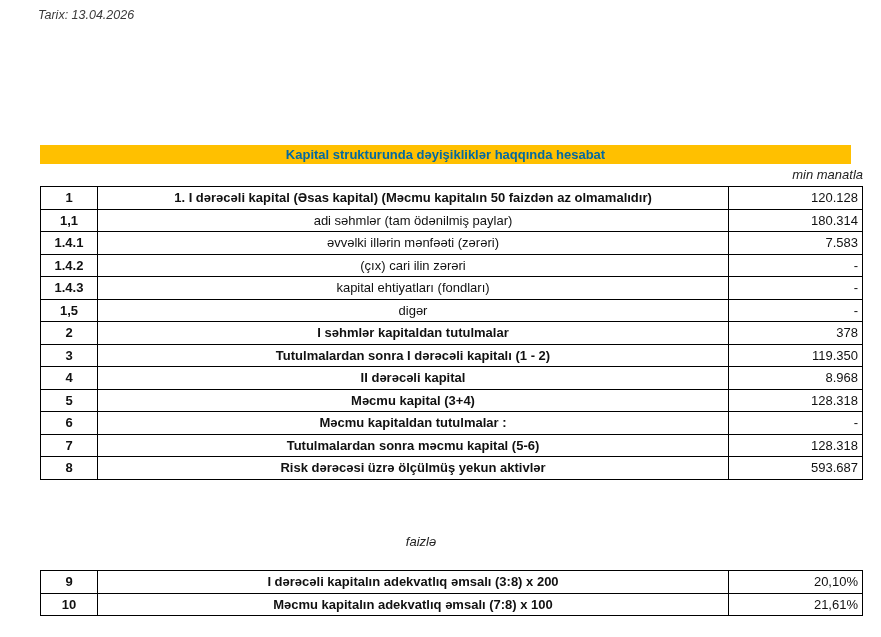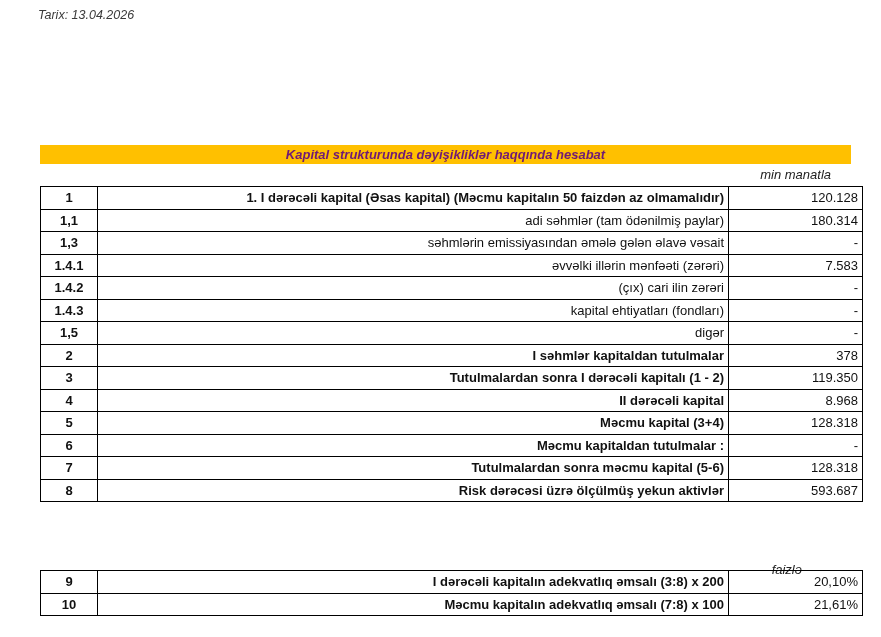--- a/index.html
+++ b/index.html
@@ -32,26 +32,25 @@
     width: 811px;
     height: 19px;
     background: #FFC000;
     display: flex;
     align-items: center;
     justify-content: center;
   }
   .title-bar span {
     font-size: 13px;
     font-weight: bold;
-    color: #701a75;
-    font-style: italic;
+    color: #0369a1;
   }
   .unit-note {
     position: absolute;
-    left: 24px;
+    left: 56px;
     top: 167px;
     width: 807px;
     text-align: right;
     font-size: 13px;
     font-style: italic;
     color: #222222;
   }
   table.report-table {
     border-collapse: collapse;
     table-layout: fixed;
@@ -72,33 +71,33 @@
     color: #111111;
   }
   td.num {
     width: 48px;
     text-align: center;
     font-weight: bold;
     padding: 0 1px;
   }
   td.desc {
     width: 622px;
-    text-align: right;
+    text-align: center;
   }
   td.val {
     width: 125px;
     text-align: right;
   }
   tr.bold-row td.desc { font-weight: bold; }
   .percent-note {
     position: absolute;
     left: 40px;
-    top: 562px;
+    top: 534px;
     width: 762px;
-    text-align: right;
+    text-align: center;
     font-size: 13px;
     font-style: italic;
     color: #222222;
   }
 </style>
 </head>
 <body>
 
 <div class="page">
 
@@ -116,25 +115,20 @@
           <td class="num">1</td>
           <td class="desc">1. I dərəcəli kapital (Əsas kapital) (Məcmu kapitalın 50 faizdən  az olmamalıdır)</td>
           <td class="val">120.128</td>
         </tr>
         <tr>
           <td class="num">1,1</td>
           <td class="desc">adi səhmlər (tam ödənilmiş paylar)</td>
           <td class="val">180.314</td>
         </tr>
         <tr>
-          <td class="num">1,3</td>
-          <td class="desc">səhmlərin emissiyasından əmələ gələn  əlavə vəsait</td>
-          <td class="val">-</td>
-        </tr>
-        <tr>
           <td class="num">1.4.1</td>
           <td class="desc">əvvəlki illərin mənfəəti (zərəri)</td>
           <td class="val">7.583</td>
         </tr>
         <tr>
           <td class="num">1.4.2</td>
           <td class="desc">(çıx) cari ilin zərəri</td>
           <td class="val">-</td>
         </tr>
         <tr>

